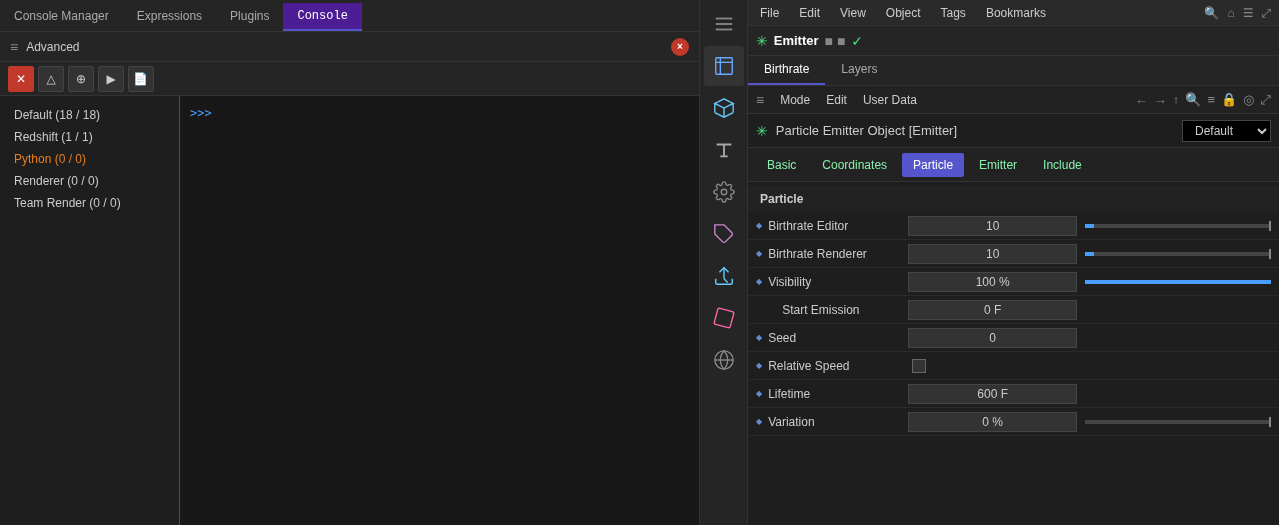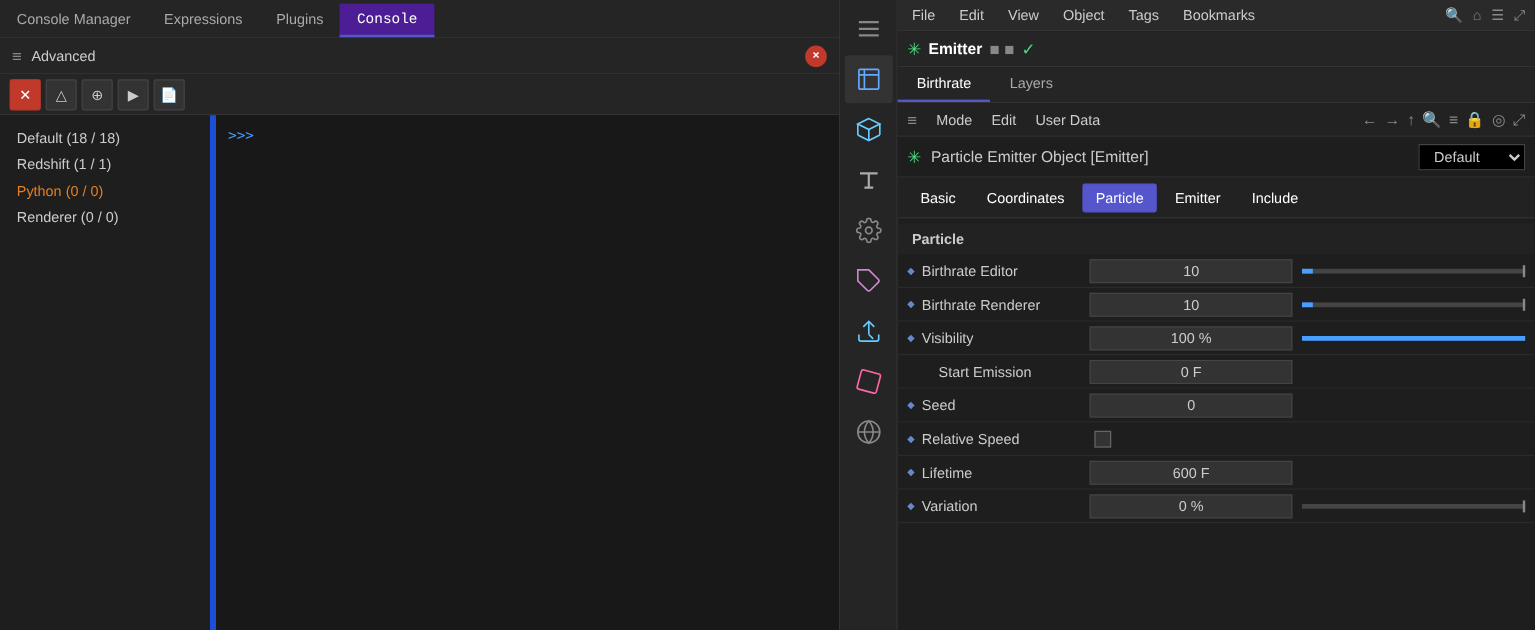--- a/index.html
+++ b/index.html
@@ -113,21 +113,21 @@
     .content-area {
       display: flex;
       flex: 1;
     }
 
     
     .script-list {
       width: 180px;
       background: #1e1e1e;
       padding: 8px 0;
-      border-right: 5px solid #1d4ed8;
+      border-right: 1px solid #1d4ed8;
     }
     .script-item {
       padding: 4px 14px;
       cursor: pointer;
       color: #ccc;
       font-size: 12px;
     }
     .script-item.python { color: #e67e22; }
 
     
@@ -291,21 +291,21 @@
       display: flex;
       background: #222;
       padding: 4px 8px;
       gap: 4px;
       border-bottom: 1px solid #333;
       height: 34px;
       align-items: center;
     }
     .ptab {
       padding: 4px 10px;
-      color: #ffffff;
+      color: #86efac;
       cursor: pointer;
       border: 1px solid transparent;
       font-size: 12px;
       border-radius: 2px;
     }
     .ptab.active {
       background: #5555cc;
       color: #fff;
       border-color: #5555cc;
     }
@@ -414,20 +414,21 @@
     <button class="tool-btn">📄</button>
   </div>
 
   <div class="content-area">
 
     <div class="script-list">
       <div class="script-item">Default (18 / 18)</div>
       <div class="script-item">Redshift (1 / 1)</div>
       <div class="script-item python">Python (0 / 0)</div>
       <div class="script-item">Renderer (0 / 0)</div>
+      <div class="script-item">Team Render (0 / 0)</div>
     </div>
 
     <div class="console-area">
       <span class="prompt">&gt;&gt;&gt;</span>
     </div>
   </div>
 </div>
 
 <div class="right-panel">
 

